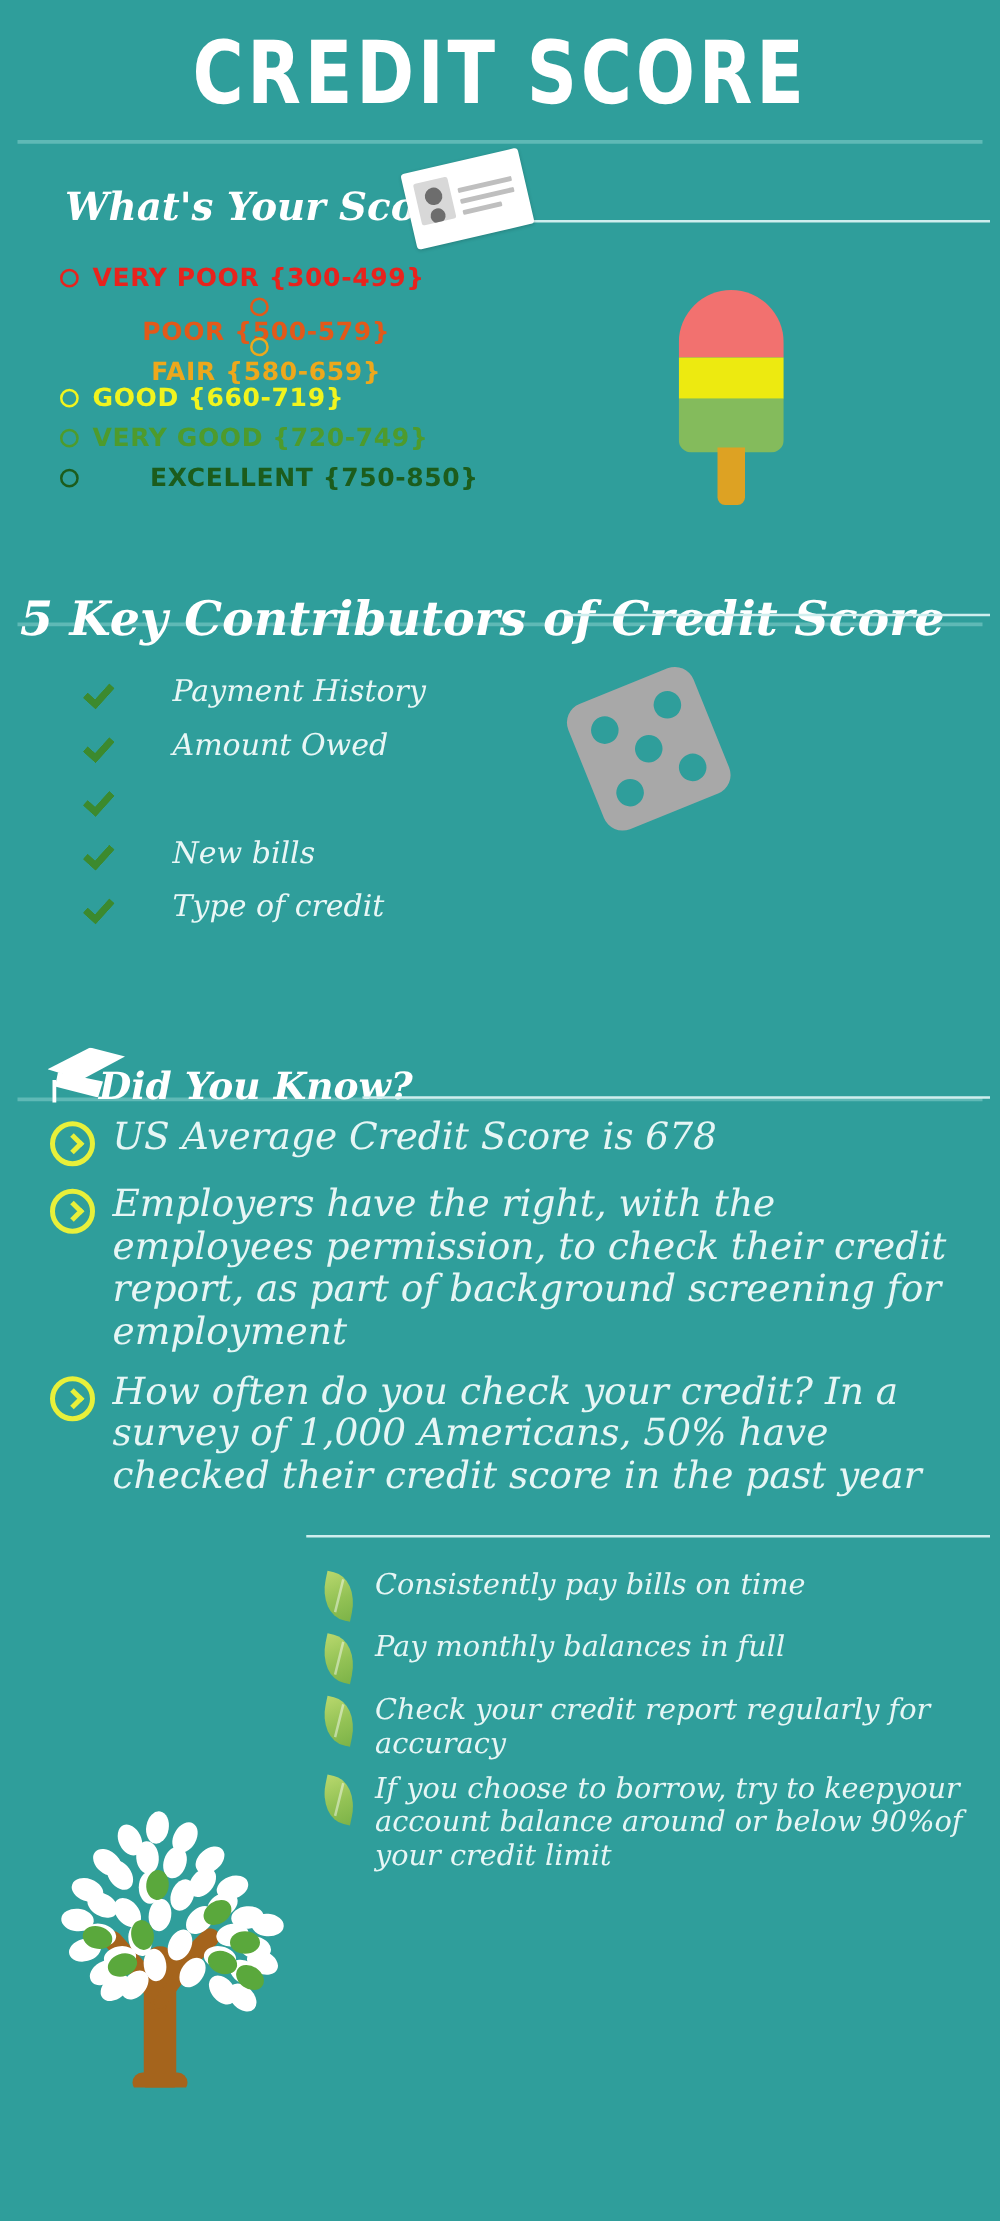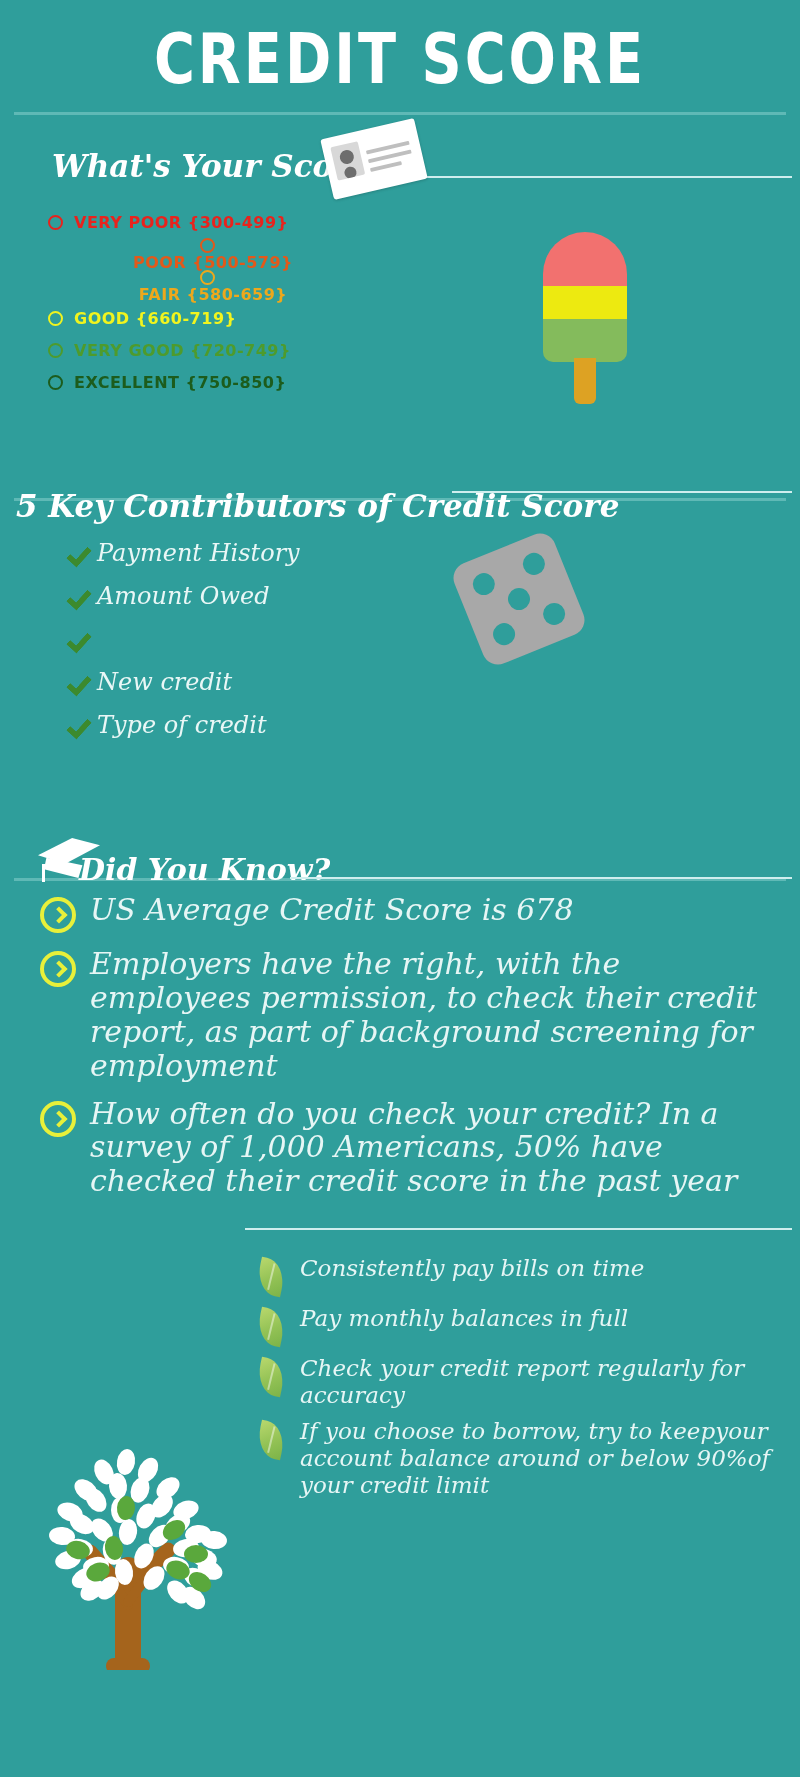--- a/index.html
+++ b/index.html
@@ -36,21 +36,21 @@
 
   
   .script{
     font-family:"DejaVu Serif", serif;
     font-style:italic;
     font-weight:bold;
     color:#ffffff;
   }
   .sec-head{position:absolute; white-space:nowrap;}
   .head-score{left:52px; top:148px; font-size:31px;}
-  .head-contrib{left:16px; top:472px; font-size:31px;margin-top:16px;}
+  .head-contrib{left:16px; top:472px; font-size:38px;}
   .head-know{left:62px; top:852px; font-size:30px;margin-left:17px;}
   .head-grow{left:30px; top:1207px; font-size:28px;}
 
   .head-line{
     position:absolute; height:2px; background:#cfeeee;
   }
   .line-score{left:410px; top:176px; width:382px;}
   .line-contrib{left:452px; top:491px; width:340px;}
   .line-know{left:290px; top:877px; width:502px;}
   .line-grow{left:245px; top:1228px; width:547px;}
@@ -79,21 +79,21 @@
   .idcard .ln:nth-of-type(1){top:12px;width:44px;}
   .idcard .ln:nth-of-type(2){top:21px;width:44px;}
   .idcard .ln:nth-of-type(3){top:30px;width:44px;}
   .idcard .ln:nth-of-type(4){top:39px;width:32px;}
 
   
   .score-list{position:absolute; left:48px; top:206px; width:330px;}
   .score-row{
     display:flex; align-items:center; height:32px;
     font-family:"DejaVu Sans", sans-serif;
-    font-weight:bold; font-size:16px;
+    font-weight:bold; font-size:20px;
     letter-spacing:.5px; text-transform:uppercase;text-align:center;
   }
   .score-ring{
     width:15px; height:15px; border-radius:50%;
     border:2.5px solid currentColor;
     margin-right:11px; flex:none;
     box-sizing:border-box;
   }
   .score-label{white-space:nowrap;}
 
@@ -124,20 +124,21 @@
     border:solid #3c8a2e; border-width:0 6px 6px 0;
     transform:rotate(42deg);
     border-radius:1px;
   }
   .contrib-label{
     font-family:"DejaVu Serif", serif;
     font-style:italic;
     color:#e9f7f6;
     font-size:24px;
     white-space:nowrap;
+    margin-left:41px;
   }
 
   
   .dice{
     position:absolute; left:465px; top:545px;
     width:108px; height:108px;
     background:#a8a8a8; border-radius:16px;
     transform:rotate(-22deg);
   }
   .pip{position:absolute;width:22px;height:22px;border-radius:50%;background:#2f9e9b;}
@@ -244,21 +245,21 @@
       <span class="score-label">Fair {580-659}</span>
     </div>
     <div class="score-row" id="sr3" style="color: rgb(241, 244, 30);">
       <span class="score-ring"></span>
       <span class="score-label">Good {660-719}</span>
     </div>
     <div class="score-row" id="sr4" style="color: rgb(78, 155, 44);">
       <span class="score-ring"></span>
       <span class="score-label">Very Good {720-749}</span>
     </div>
-    <div class="score-row" id="sr5" style="color: rgb(28, 92, 28);">
+    <div class="score-row" id="sr5" style="color: rgb(28, 92, 28); gap: 46px;">
       <span class="score-ring"></span>
       <span class="score-label">Excellent  {750-850}</span>
     </div>
   </div>
 
   <div class="popsicle">
     <div class="pop-body">
       <div class="pop-top"></div>
       <div class="pop-mid"></div>
       <div class="pop-bot"></div>
@@ -277,21 +278,21 @@
     </div>
     <div class="contrib-row">
       <span class="check"></span>
       <span class="contrib-label">Amount Owed</span>
     </div>
     <div class="contrib-row">
       <span class="check"></span>
     </div>
     <div class="contrib-row">
       <span class="check"></span>
-      <span class="contrib-label">New credit</span>
+      <span class="contrib-label">New bills</span>
     </div>
     <div class="contrib-row">
       <span class="check"></span>
       <span class="contrib-label">Type of credit</span>
     </div>
   </div>
 
   <div class="dice">
     <span class="pip p1"></span>
     <span class="pip p2"></span>

